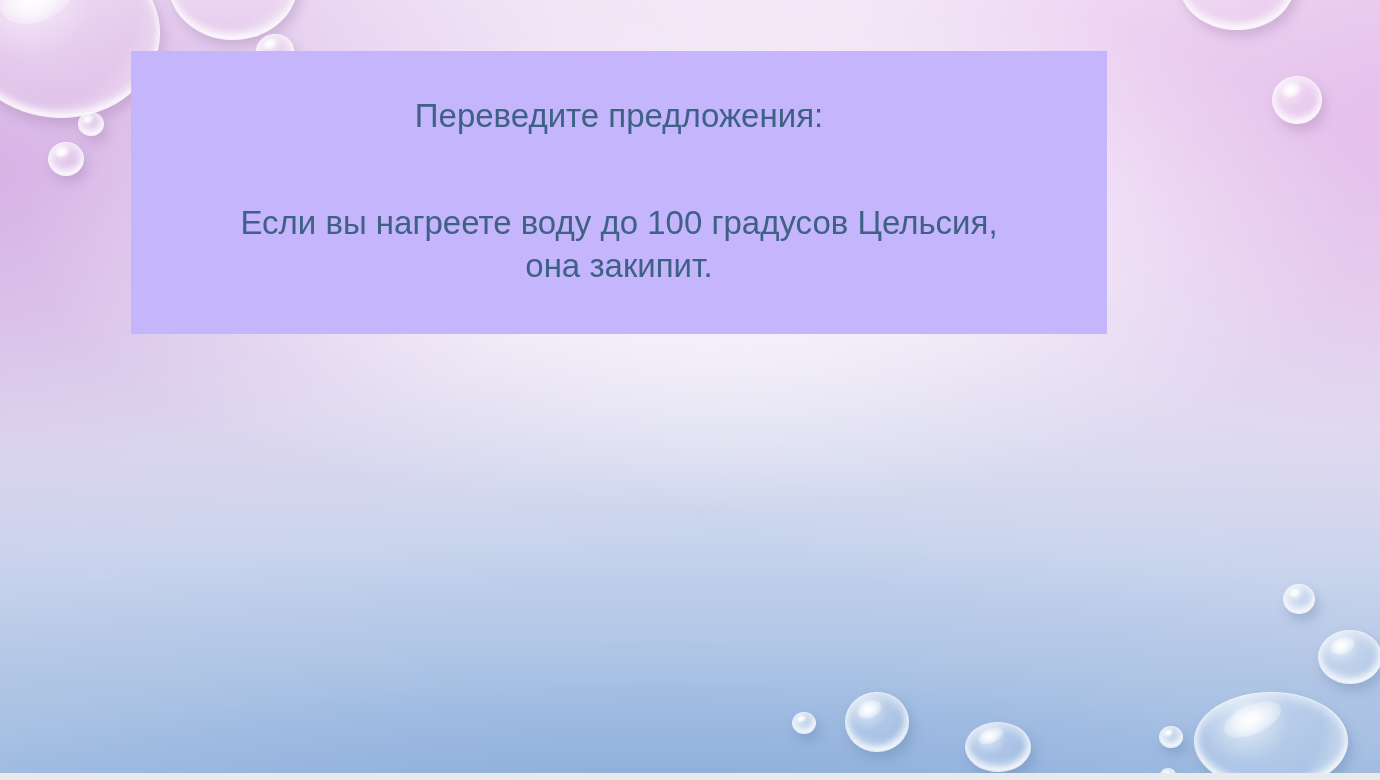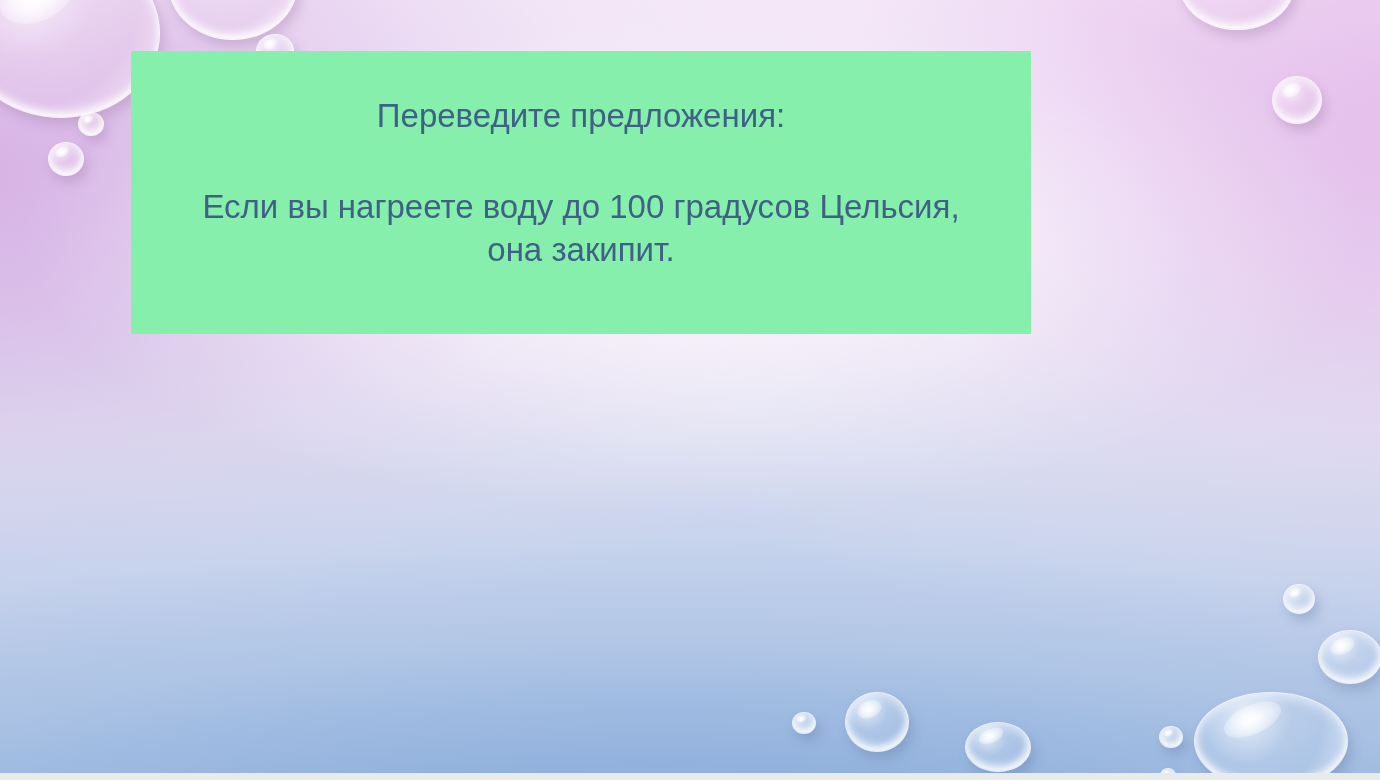--- a/index.html
+++ b/index.html
@@ -138,44 +138,44 @@
        rgba(255,255,255,0.55) 45%,
        rgba(255,255,255,0) 100%);
     transform: rotate(-24deg);
   }
 
   
   #content-box {
     position: absolute;
     left: 131px;
     top: 51px;
-    width: 900px;
+    width: 976px;
     height: 283px;
-    background: #86efac;
+    background: #c4b5fd;
     box-sizing: border-box;
     padding: 44px 48px 0 48px;
     text-align: center;
   }
   .body-text {
     color: #3e6185;
     font-family: "Liberation Sans", "DejaVu Sans", sans-serif;
     font-weight: 400;
     line-height: 1.30;
     white-space: pre-wrap;
   }
   #line-title {
     font-size: 33px;
     margin: 0;
   }
   #line-gap {
     height: 48px;
   }
   #line-body {
     font-size: 33px;
-    margin: 0;
+    margin: 16px;
     padding: 0 14px;
   }
 </style>
 </head>
 <body>
 
 <div id="slide">
 
   <div class="bg-base"></div>
   <div class="bg-sides"></div>

